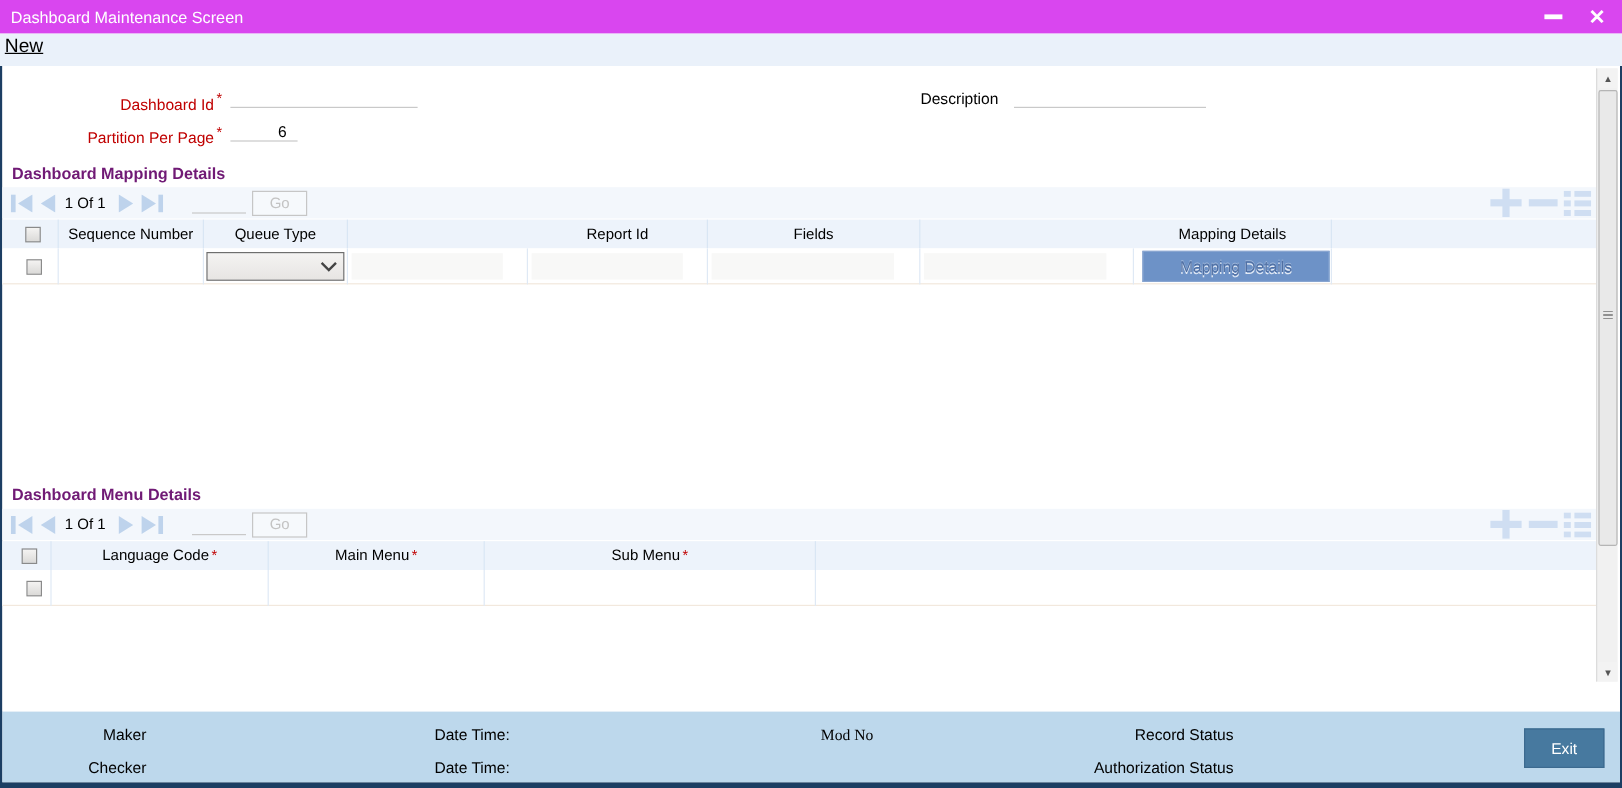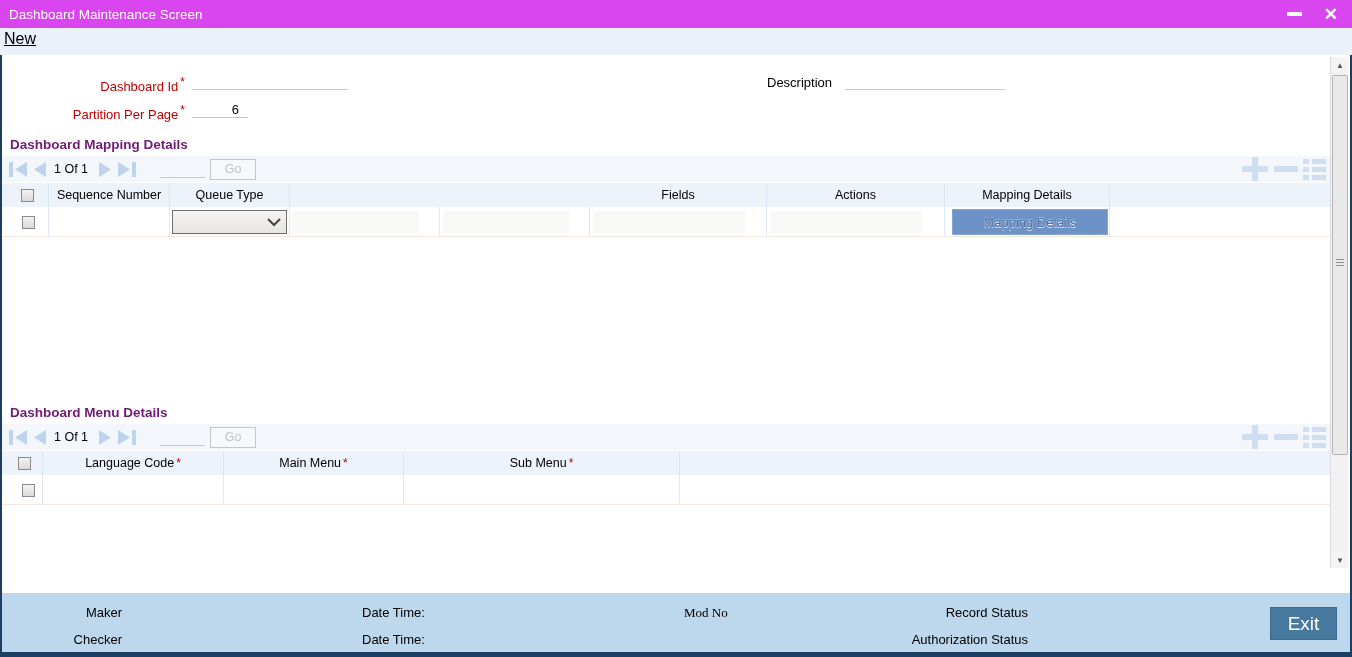--- a/index.html
+++ b/index.html
@@ -68,21 +68,21 @@
   .vs-up { top:0; } .vs-down { bottom:0; }
   .vs-thumb { position:absolute; left:1px; top:18px; width:16px; height:380px; background:#e9e9e9;
     border:1px solid #b5b5b5; border-radius:2px; cursor:grab; }
   .vs-thumb::after { content:""; position:absolute; left:3px; top:183px; width:8px; height:8px;
     background:repeating-linear-gradient(to bottom, #909090 0 1px, transparent 1px 3px); }
   
   .gap { position:absolute; left:2px; top:570px; width:1348px; height:23px; background:#fff; }
   .footer { position:absolute; left:2px; top:593px; width:1348px; height:59px; background:#bdd8ec; }
   .flbl { position:absolute; font-size:13px; color:#000; }
   .exit-btn { position:absolute; left:1268px; top:14px; width:67px; height:33px; background:#47799f;
-    border:1px solid #3c6a8f; color:#fff; font-size:19px; display:flex; align-items:center;
+    border:1px solid #3c6a8f; color:#fff; font-size:13px; display:flex; align-items:center;
     justify-content:center; cursor:pointer; }
 </style>
 </head>
 <body>
 
 <div class="titlebar">
   <span class="title">Dashboard Maintenance Screen</span>
   <div class="win-btns">
     <div class="min-btn"></div>
     <div class="close-btn">✕</div>
@@ -159,22 +159,22 @@
         </span>
     </div>
   </div>
 
   <div class="thead" style="top:128px; width:1329px;">
     <div class="th" style="left:4px; width:43px;">
       <span class="cbx" style="margin-left:0;"></span>
       </div>
     <div class="th" style="left:47px; width:121px;">Sequence Number</div>
     <div class="th" style="left:168px; width:120px;">Queue Type</div>
+    <div class="th" style="left:438px; width:150px;">Report Id</div>
     <div class="th" style="left:588px; width:177px;">Fields</div>
-    <div class="th" style="left:765px; width:178px;">Actions</div>
     <div class="th" style="left:943px; width:165px;">Mapping Details</div>
     <div class="th" style="left:1108px; width:221px; border-right:none;"></div>
   </div>
 
   <div class="trow" style="top:152px; width:1329px;">
     <div class="td" style="left:4px; width:43px;">
       <span class="cbx"></span>
       </div>
     <div class="td" style="left:47px; width:121px;">
       <div class="cell-input" style="width:112px;"></div>

